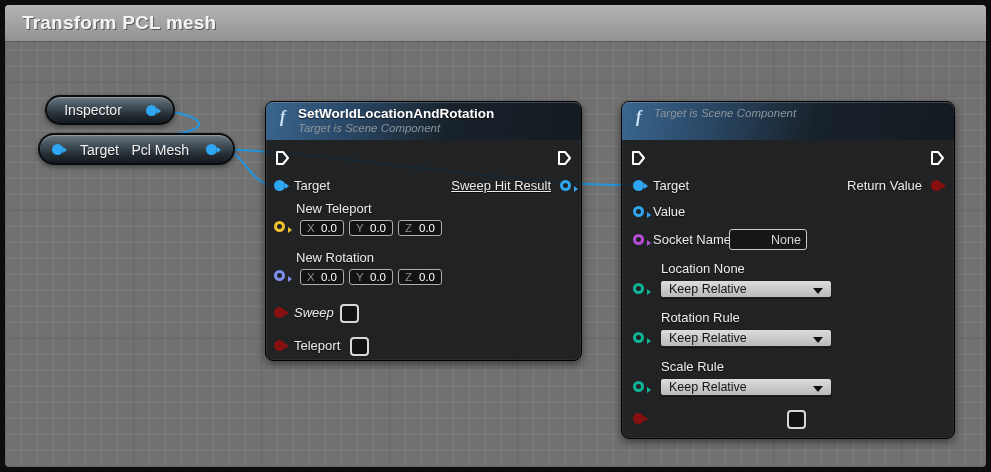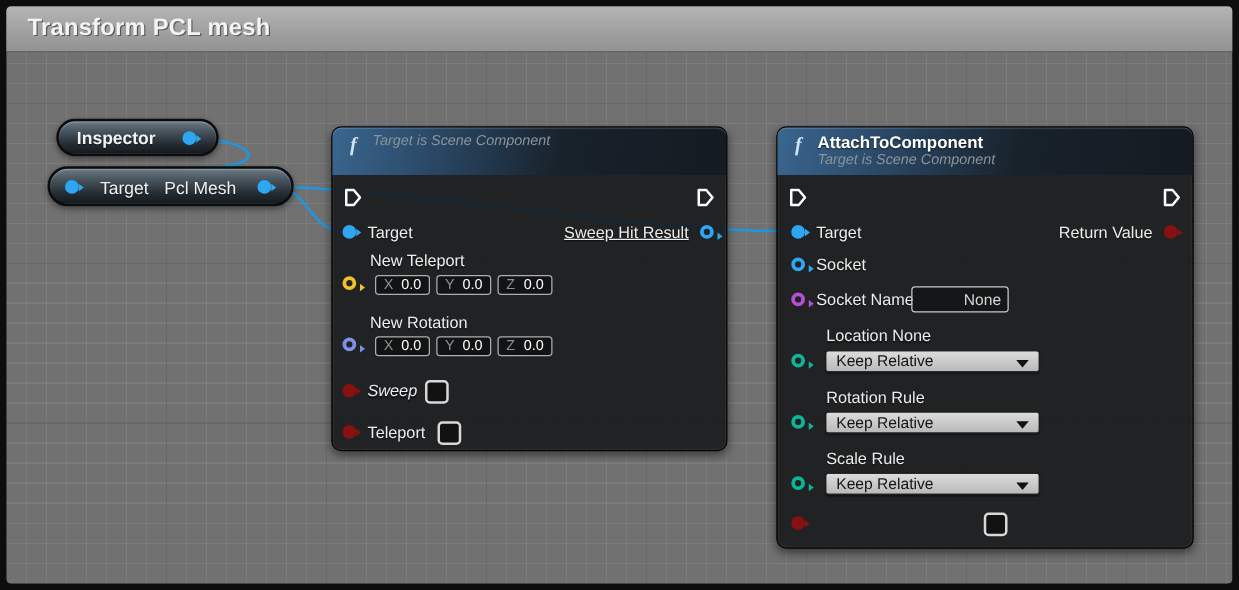--- a/index.html
+++ b/index.html
@@ -84,34 +84,35 @@
       <span class="comment-title">Transform PCL mesh</span>
     </div>
 
     <svg class="wires" viewBox="0 0 991 472">
       <path d="M153,105 C191,109 208,120 181,127 C147,136 68,125 37,141 C30,145 39,145 50,144" fill="none" stroke="#1f97e0" stroke-width="2" stroke-linecap="round"></path>
       <path d="M213,144 C241,144 243,180 269,180" fill="none" stroke="#1f97e0" stroke-width="2" stroke-linecap="round"></path>
       <path d="M213,144 C335,148 502,180 626,180" fill="none" stroke="#1f97e0" stroke-width="2" stroke-linecap="round"></path>
     </svg>
 
     <div class="pill" style="left:40px;top:90px;width:130px;height:30px;">
-      <span class="pill-label" style="margin-right:34px;font-weight:bold;">Inspector</span>
+      <span class="pill-label" style="margin-right:34px;">Inspector</span>
       <span class="pin filled c-obj" style="right:16px;top:8px;"></span>
     </div>
 
     <div class="pill" style="left:33px;top:128px;width:197px;height:32px;">
       <span class="pin filled c-obj" style="left:12px;top:9px;"></span>
       <span class="pill-label" style="position:absolute;left:40px;top:7px;">Target</span>
       <span class="pill-label" style="position:absolute;right:44px;top:7px;">Pcl Mesh</span>
       <span class="pin filled c-obj" style="right:16px;top:9px;"></span>
     </div>
 
     <div class="node" style="left:260px;top:96px;width:317px;height:260px;">
       <div class="node-header">
         <span class="fn-icon">f</span>
+        <div class="node-title">SetWorldLocationAndRotation</div>
         <div class="node-subtitle">Target is Scene Component</div>
       </div>
 
       <svg class="exec" style="left:9px;top:48px;" viewBox="0 0 15 16">
           <path d="M2 2 H8 L13 8 L8 14 H2 Z" fill="none" stroke="#fff" stroke-width="2" stroke-linejoin="round"></path>
         </svg>
       <svg class="exec" style="right:9px;top:48px;" viewBox="0 0 15 16">
           <path d="M2 2 H8 L13 8 L8 14 H2 Z" fill="none" stroke="#fff" stroke-width="2" stroke-linejoin="round"></path>
         </svg>
 
@@ -159,38 +160,37 @@
       <span class="checkbox" style="left:74px;top:202px;"></span>
 
       <span class="pin filled c-bool" style="left:8px;top:238px;"></span>
       <span class="pin-label abs" style="left:28px;top:236px;">Teleport</span>
       <span class="checkbox" style="left:84px;top:235px;"></span>
     </div>
 
     <div class="node" style="left:616px;top:96px;width:334px;height:338px;">
       <div class="node-header">
         <span class="fn-icon">f</span>
-        <div class="node-title">AttachToComponent</div>
         <div class="node-subtitle">Target is Scene Component</div>
       </div>
 
       <svg class="exec" style="left:9px;top:48px;" viewBox="0 0 15 16">
           <path d="M2 2 H8 L13 8 L8 14 H2 Z" fill="none" stroke="#fff" stroke-width="2" stroke-linejoin="round"></path>
         </svg>
       <svg class="exec" style="right:9px;top:48px;" viewBox="0 0 15 16">
           <path d="M2 2 H8 L13 8 L8 14 H2 Z" fill="none" stroke="#fff" stroke-width="2" stroke-linejoin="round"></path>
         </svg>
 
       <span class="pin filled c-obj" style="left:11px;top:78px;"></span>
       <span class="pin-label abs" style="left:31px;top:76px;">Target</span>
       <span class="pin-label abs r-label" style="right:32px;top:76px;">Return Value</span>
       <span class="pin filled c-bool" style="right:12px;top:78px;"></span>
 
       <span class="pin ring c-obj" style="left:11px;top:104px;"></span>
-      <span class="pin-label abs" style="left:31px;top:102px;">Socket</span>
+      <span class="pin-label abs" style="left:31px;top:102px;">Value</span>
 
       <span class="pin ring c-name" style="left:11px;top:132px;"></span>
       <span class="pin-label abs" style="left:31px;top:130px;">Socket Name</span>
       <span class="namebox" style="left:107px;top:127px;width:40px;height:19px;">None</span>
 
       <span class="pin-label abs" style="left:39px;top:159px;">Location None</span>
       <span class="pin ring c-enum" style="left:11px;top:181px;"></span>
       <div class="dropdown" style="left:38px;top:178px;width:172px;">
         <span class="dd-label">Keep Relative</span>
         <span class="dd-caret"></span>

